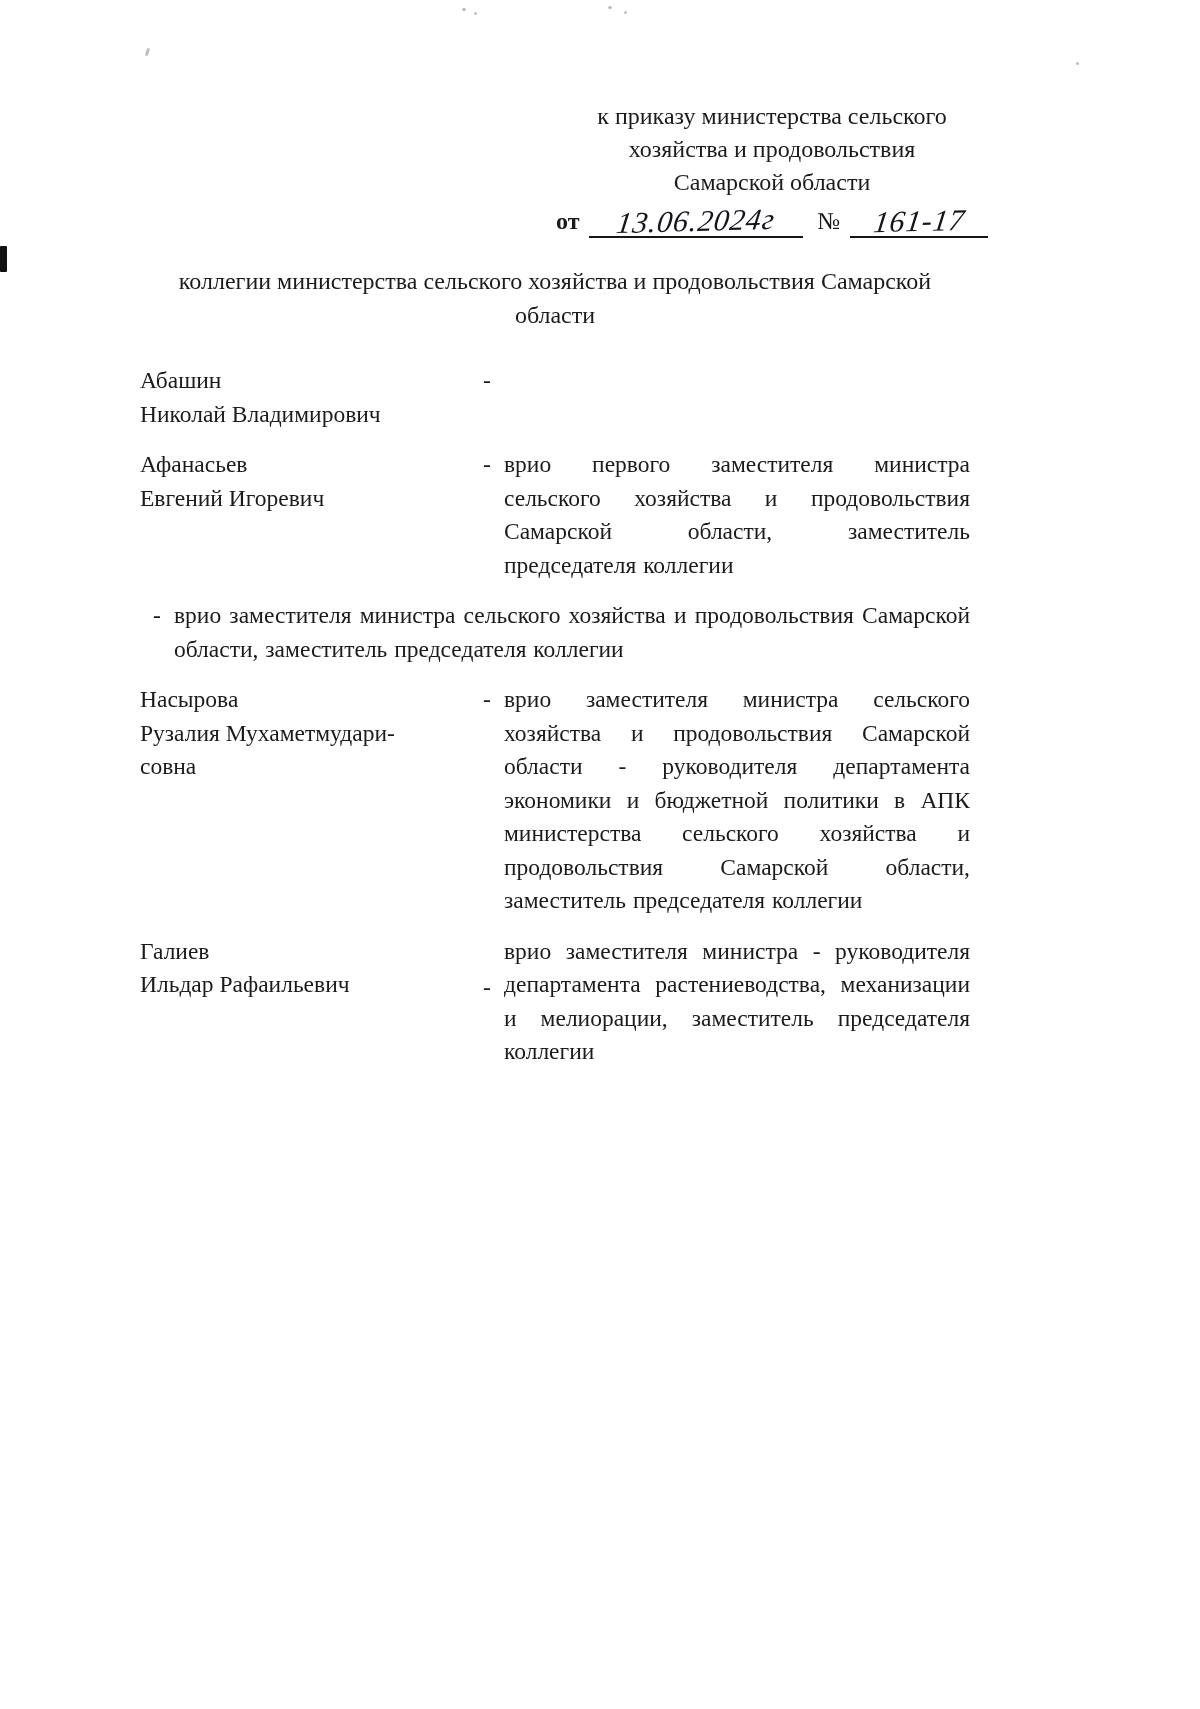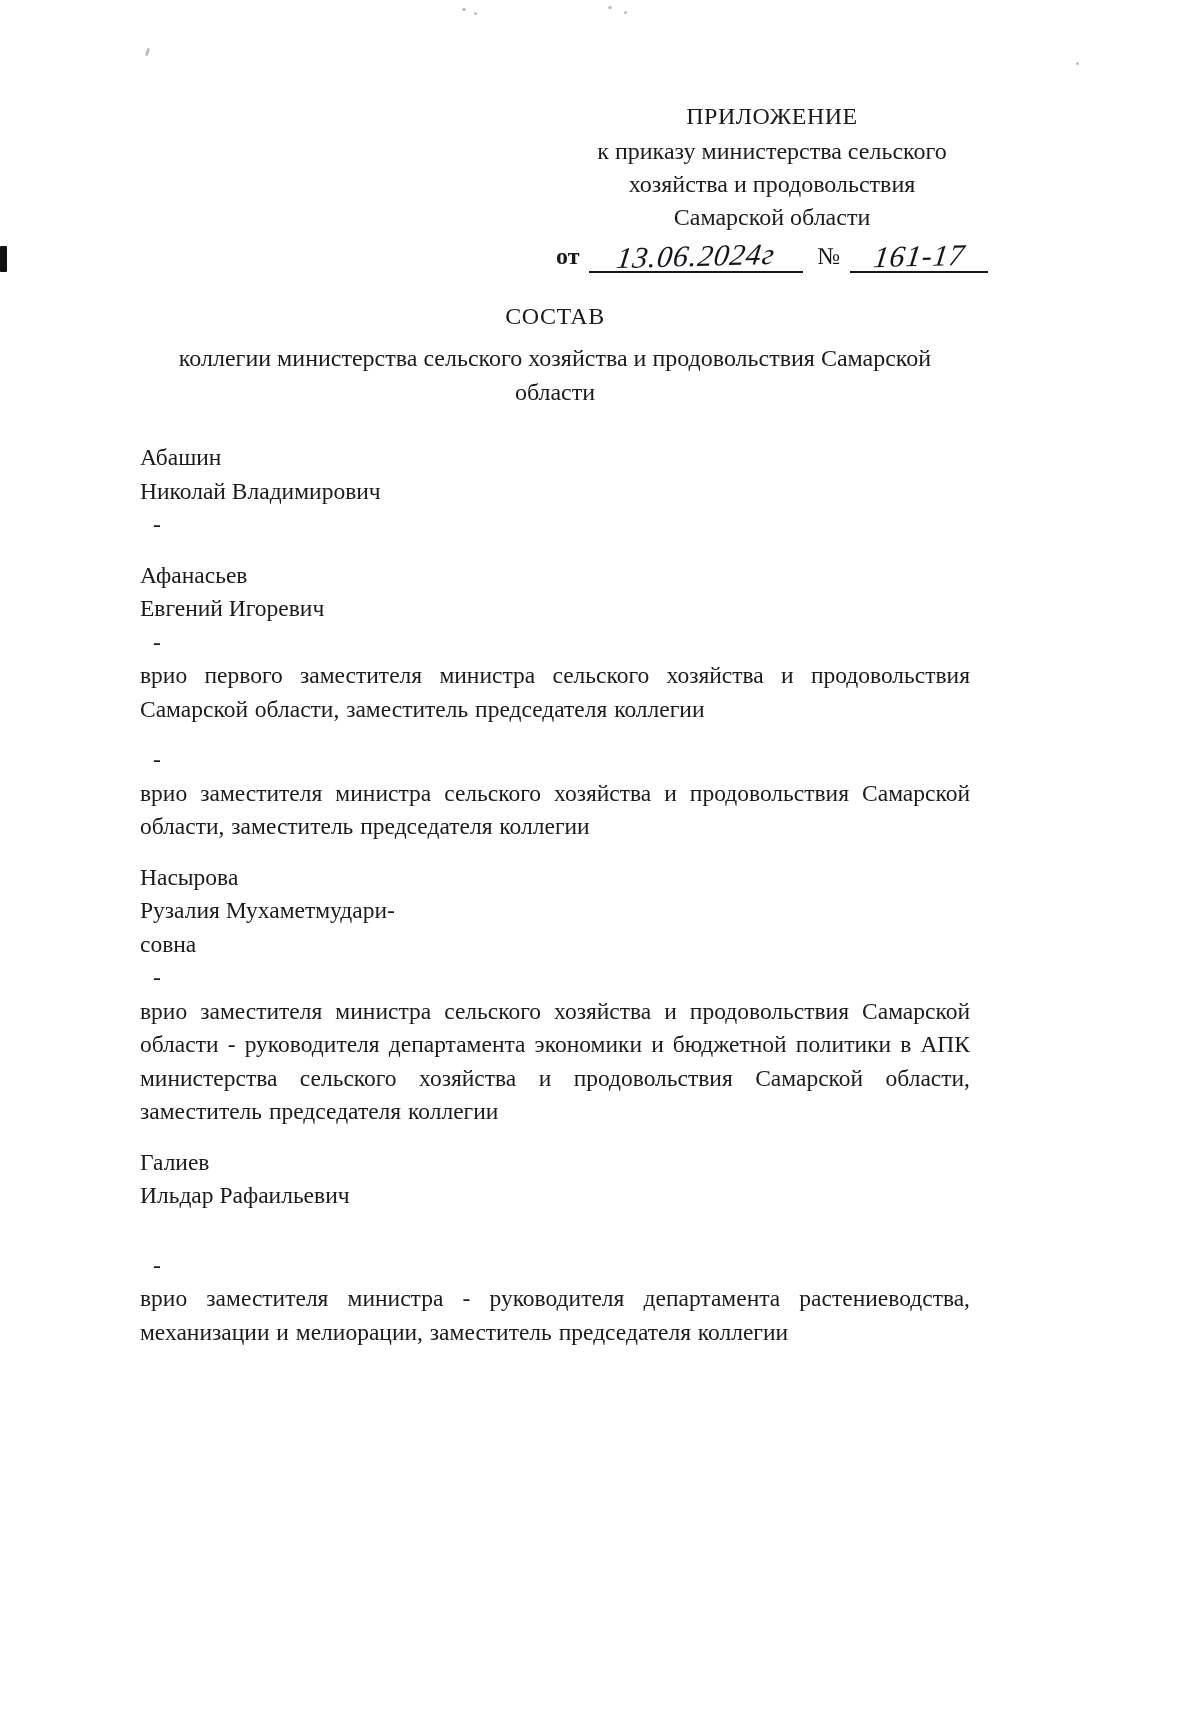--- a/index.html
+++ b/index.html
@@ -65,21 +65,21 @@
   .doc-title {
     margin-top: 26px;
     text-align: center;
     font-size: 24px;
     line-height: 34px;
   }
   .doc-title .main { letter-spacing: .5px; margin-bottom: 8px; }
 
   
   .members { margin-top: 32px; font-size: 23.5px; line-height: 33.5px; }
-  .member-row { display: flex; margin-bottom: 17px; flex-direction: column; }
+  .member-row { display: flex; margin-bottom: 17px; }
   .member-name { width: 330px; flex-shrink: 0; white-space: pre-line; }
   .member-dash { width: 34px; flex-shrink: 0; text-align: center; }
   .member-dash.low { padding-top: 36px; }
   .member-role { flex: 1; text-align: justify; word-spacing: 1px; }
 </style>
 </head>
 <body>
 
 <div class="page">
 
@@ -87,35 +87,33 @@
   <div class="speck" style="left:462px; top:8px;  width:4px; height:3px;"></div>
   <div class="speck" style="left:474px; top:12px; width:3px; height:3px;"></div>
   <div class="speck" style="left:608px; top:6px;  width:4px; height:3px;"></div>
   <div class="speck" style="left:624px; top:11px; width:3px; height:3px;"></div>
   <div class="speck" style="left:146px; top:48px; width:3px; height:8px; border-radius:2px; transform:rotate(18deg);"></div>
   <div class="speck" style="left:1076px; top:62px; width:3px; height:3px;"></div>
 
   <div class="content">
 
     <div class="appendix">
-      <div class="appendix-title">ПРИЛОЖЕНИЕ</div>
       <div class="appendix-line">к приказу министерства сельского</div>
       <div class="appendix-line">хозяйства и продовольствия</div>
       <div class="appendix-line">Самарской области</div>
 
       <div class="order-line">
         <span class="ol-label">от</span>
         <span class="ol-fill date"><span class="hand">13.06.2024г</span></span>
         <span class="ol-num-sign">№</span>
         <span class="ol-fill num"><span class="hand">161-17</span></span>
       </div>
     </div>
 
     <div class="doc-title">
-      <div class="main">СОСТАВ</div>
       <div class="sub">коллегии министерства сельского хозяйства и продовольствия Самарской области</div>
     </div>
 
     <div class="members">
 
       <div class="member-row">
         <div class="member-name">Абашин
 Николай Владимирович</div>
         <div class="member-dash">-</div>
       </div>

